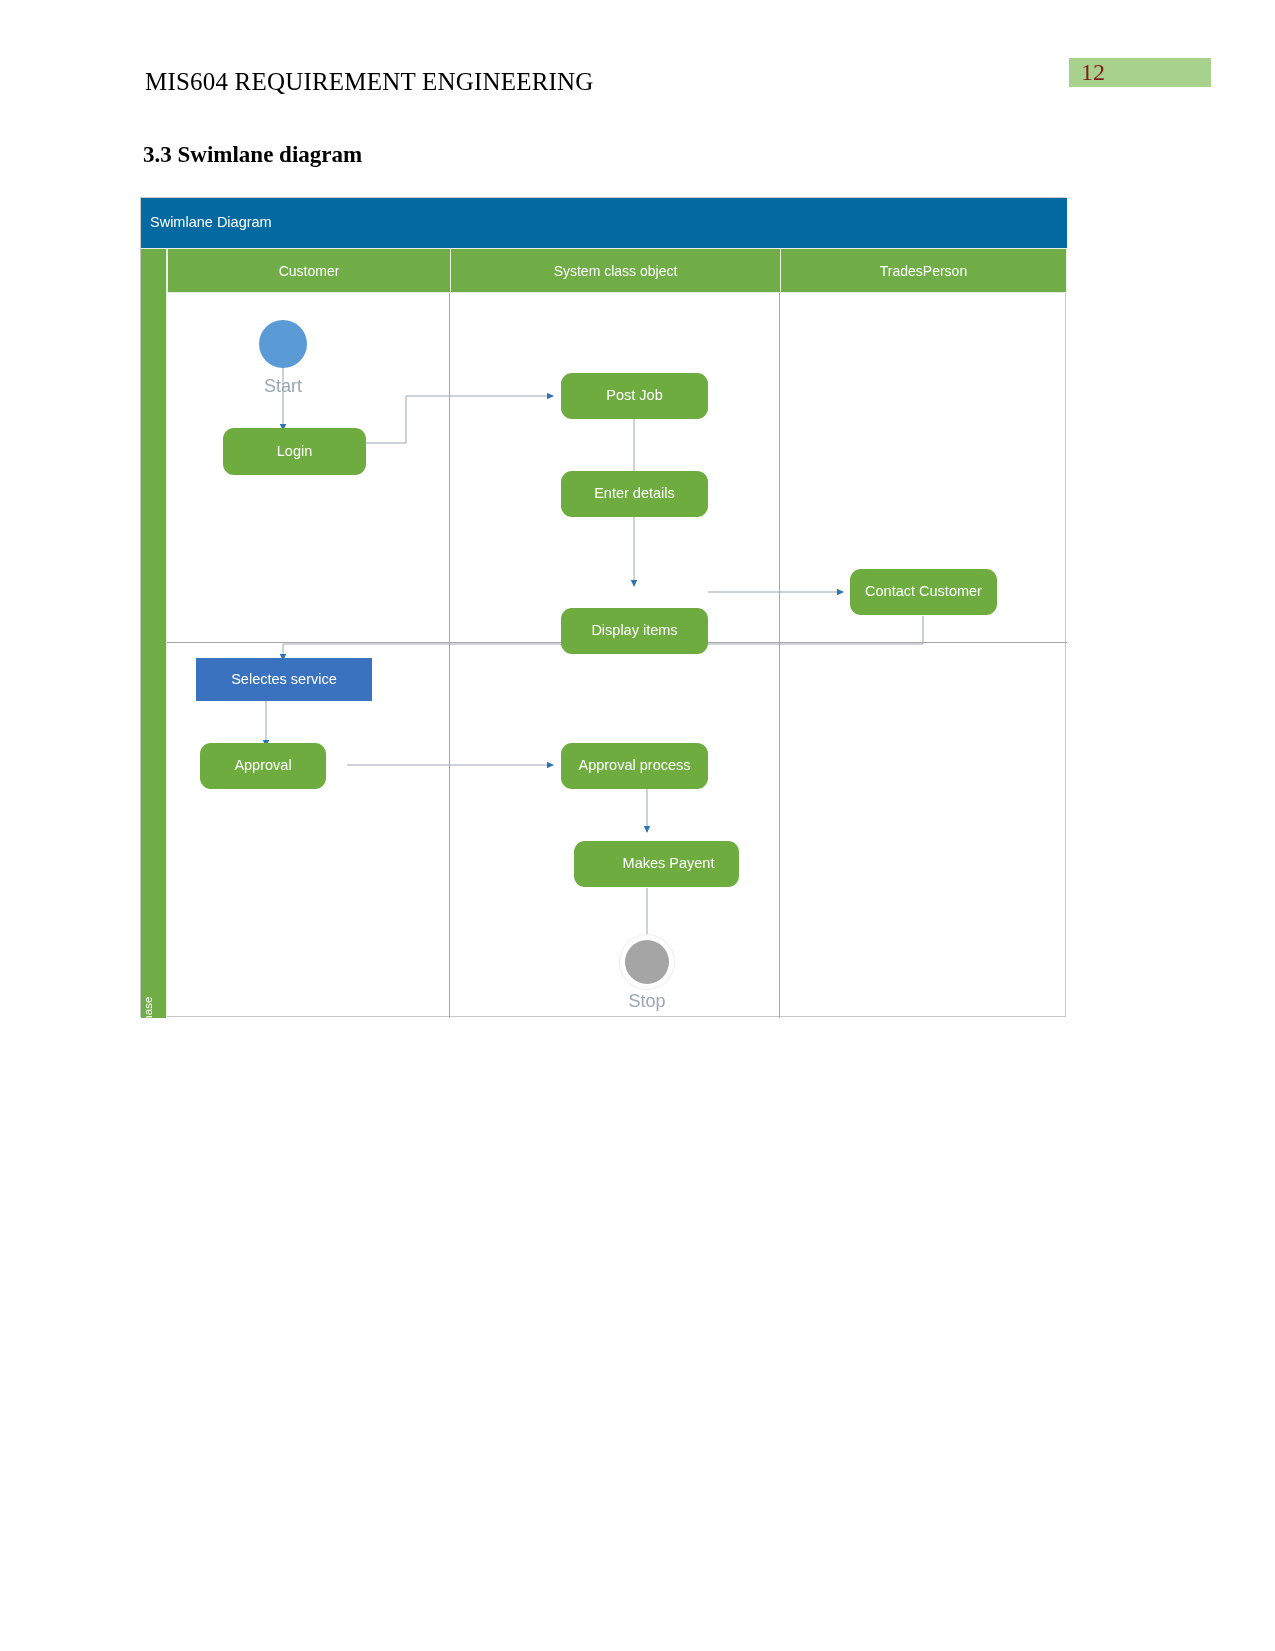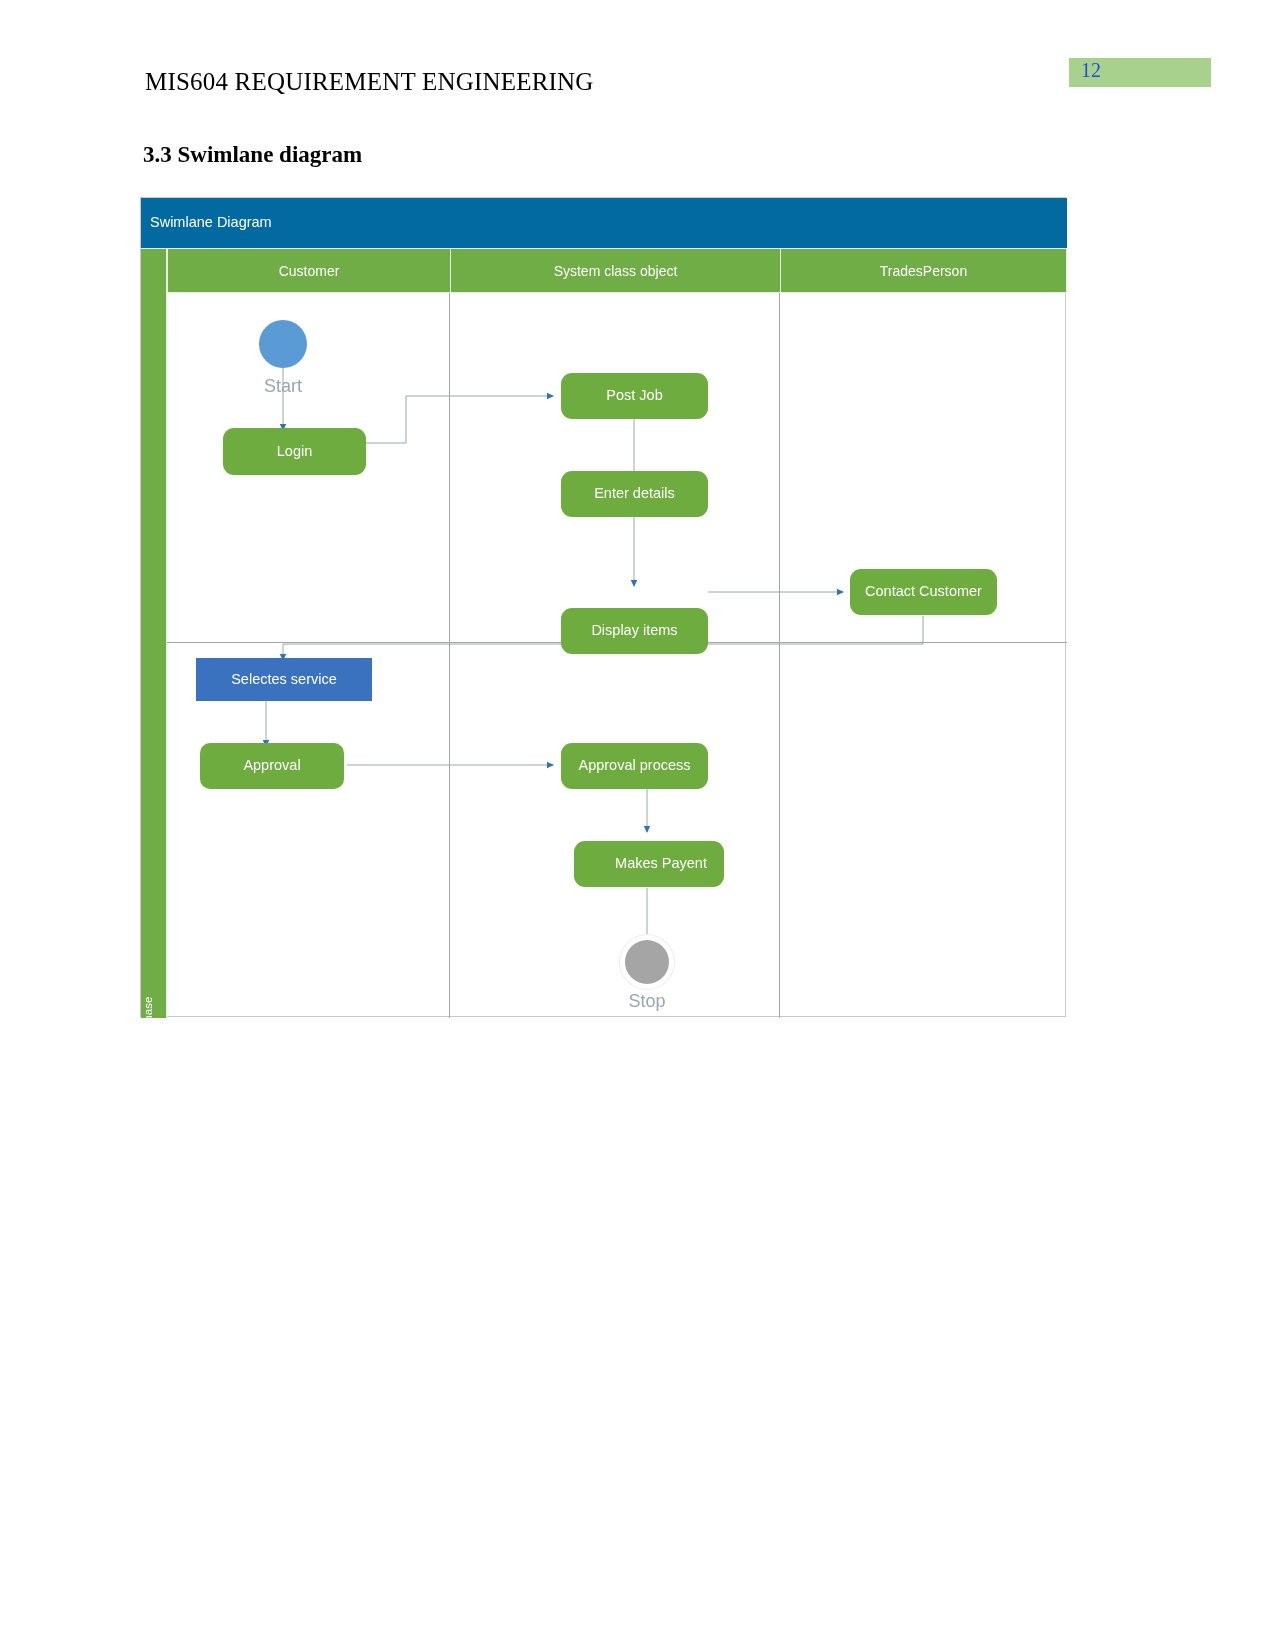--- a/index.html
+++ b/index.html
@@ -32,22 +32,22 @@
     top: 58px;
     width: 142px;
     height: 29px;
     background: #a9d18e;
   }
   .page-badge span {
     position: absolute;
     left: 12px;
     top: 1px;
     font-family: "Liberation Serif", serif;
-    font-size: 20px;
-    color: #1d4ed8;
+    font-size: 24px;
+    color: #7f1d1d;
   }
   .section-heading {
     position: absolute;
     left: 143px;
     top: 142px;
     font-family: "Liberation Serif", serif;
     font-size: 23px;
     font-weight: bold;
     color: #000000;
     white-space: nowrap;
@@ -298,28 +298,28 @@
   </div>
 
   <div class="node node-green" style="left:709px; top:371px; width:147px; height:46px;">
     <span>Contact Customer</span>
   </div>
 
   <div class="node node-blue-rect" style="left:55px; top:460px; width:176px; height:43px;">
     <span>Selectes service</span>
   </div>
 
-  <div class="node node-green" style="left:59px; top:545px; width:144px; height:46px;border-radius:10px;">
+  <div class="node node-green" style="left:59px; top:545px; width:126px; height:46px;">
     <span>Approval</span>
   </div>
 
   <div class="node node-green" style="left:420px; top:545px; width:147px; height:46px;">
     <span>Approval process</span>
   </div>
 
-  <div class="node node-green" style="left:433px; top:643px; width:150px; height:46px;padding-left:24px;">
+  <div class="node node-green" style="left:433px; top:643px; width:165px; height:46px;padding-left:24px;">
     <span>Makes Payent</span>
   </div>
 
   <div class="circle-stop" style="left:484px; top:742px;"></div>
   <div class="node-caption" style="left:457px; top:793px; width:98px;">Stop</div>
 
 </div>
 
 </body></html>

